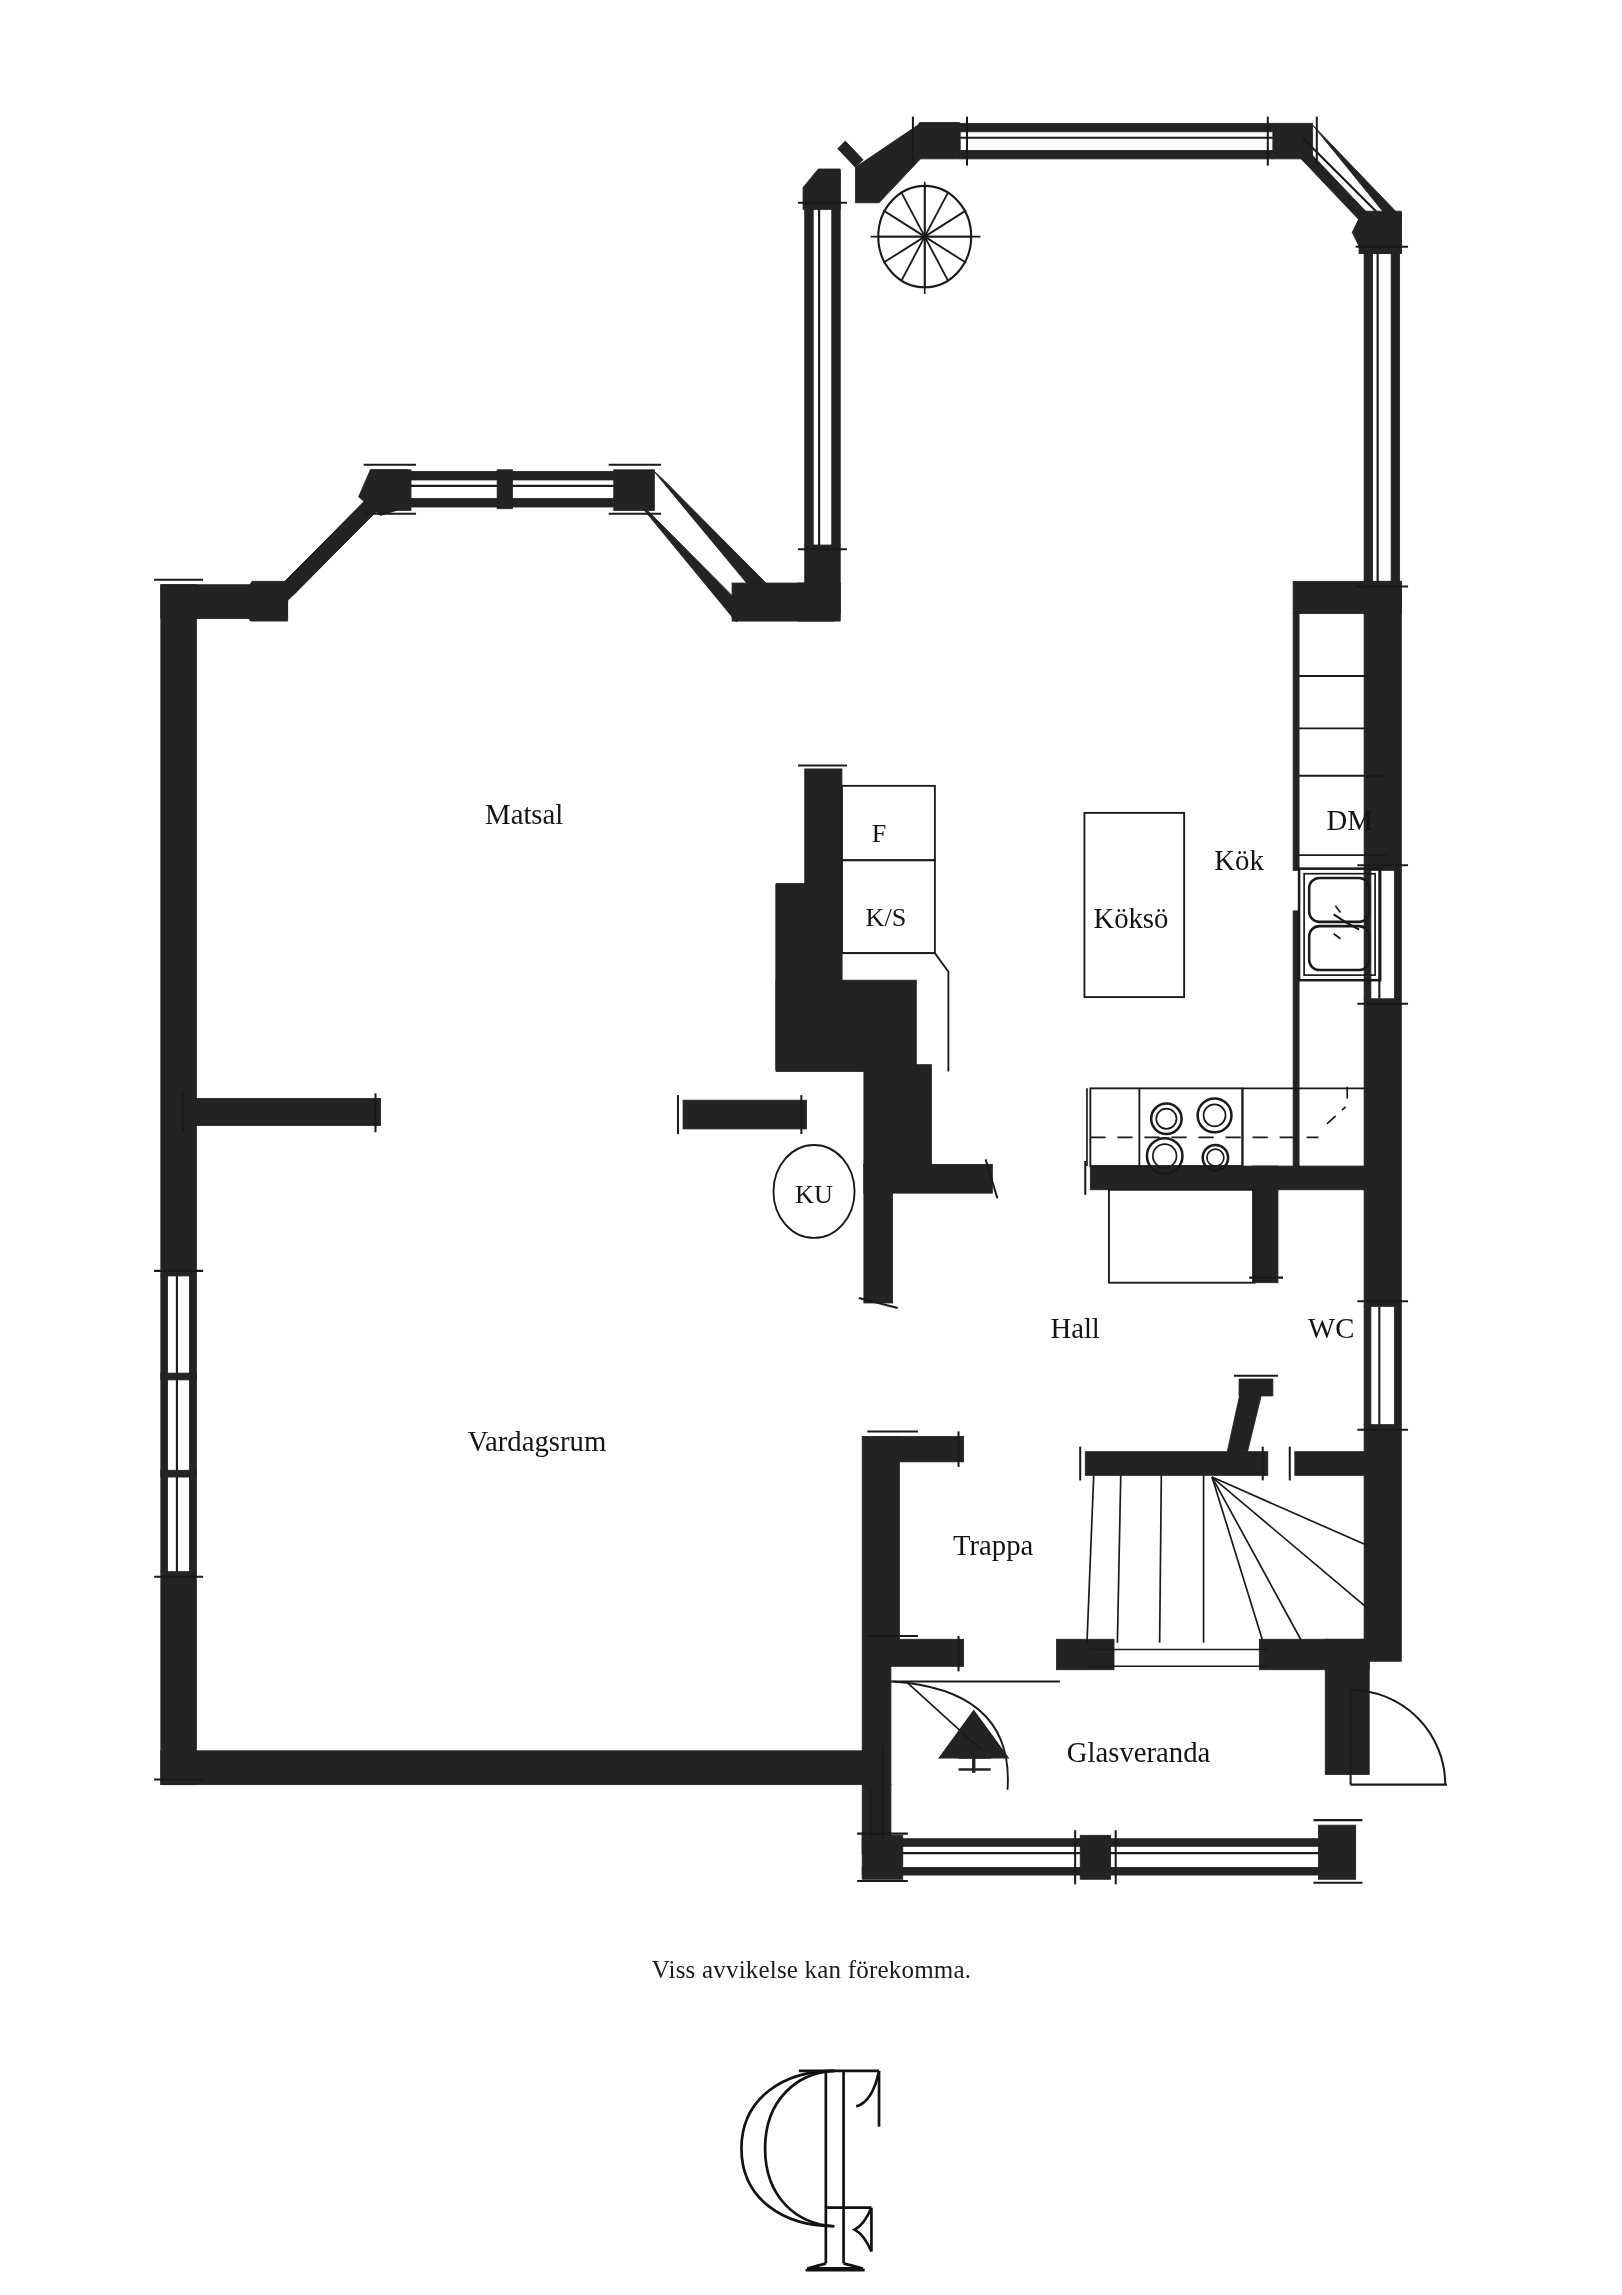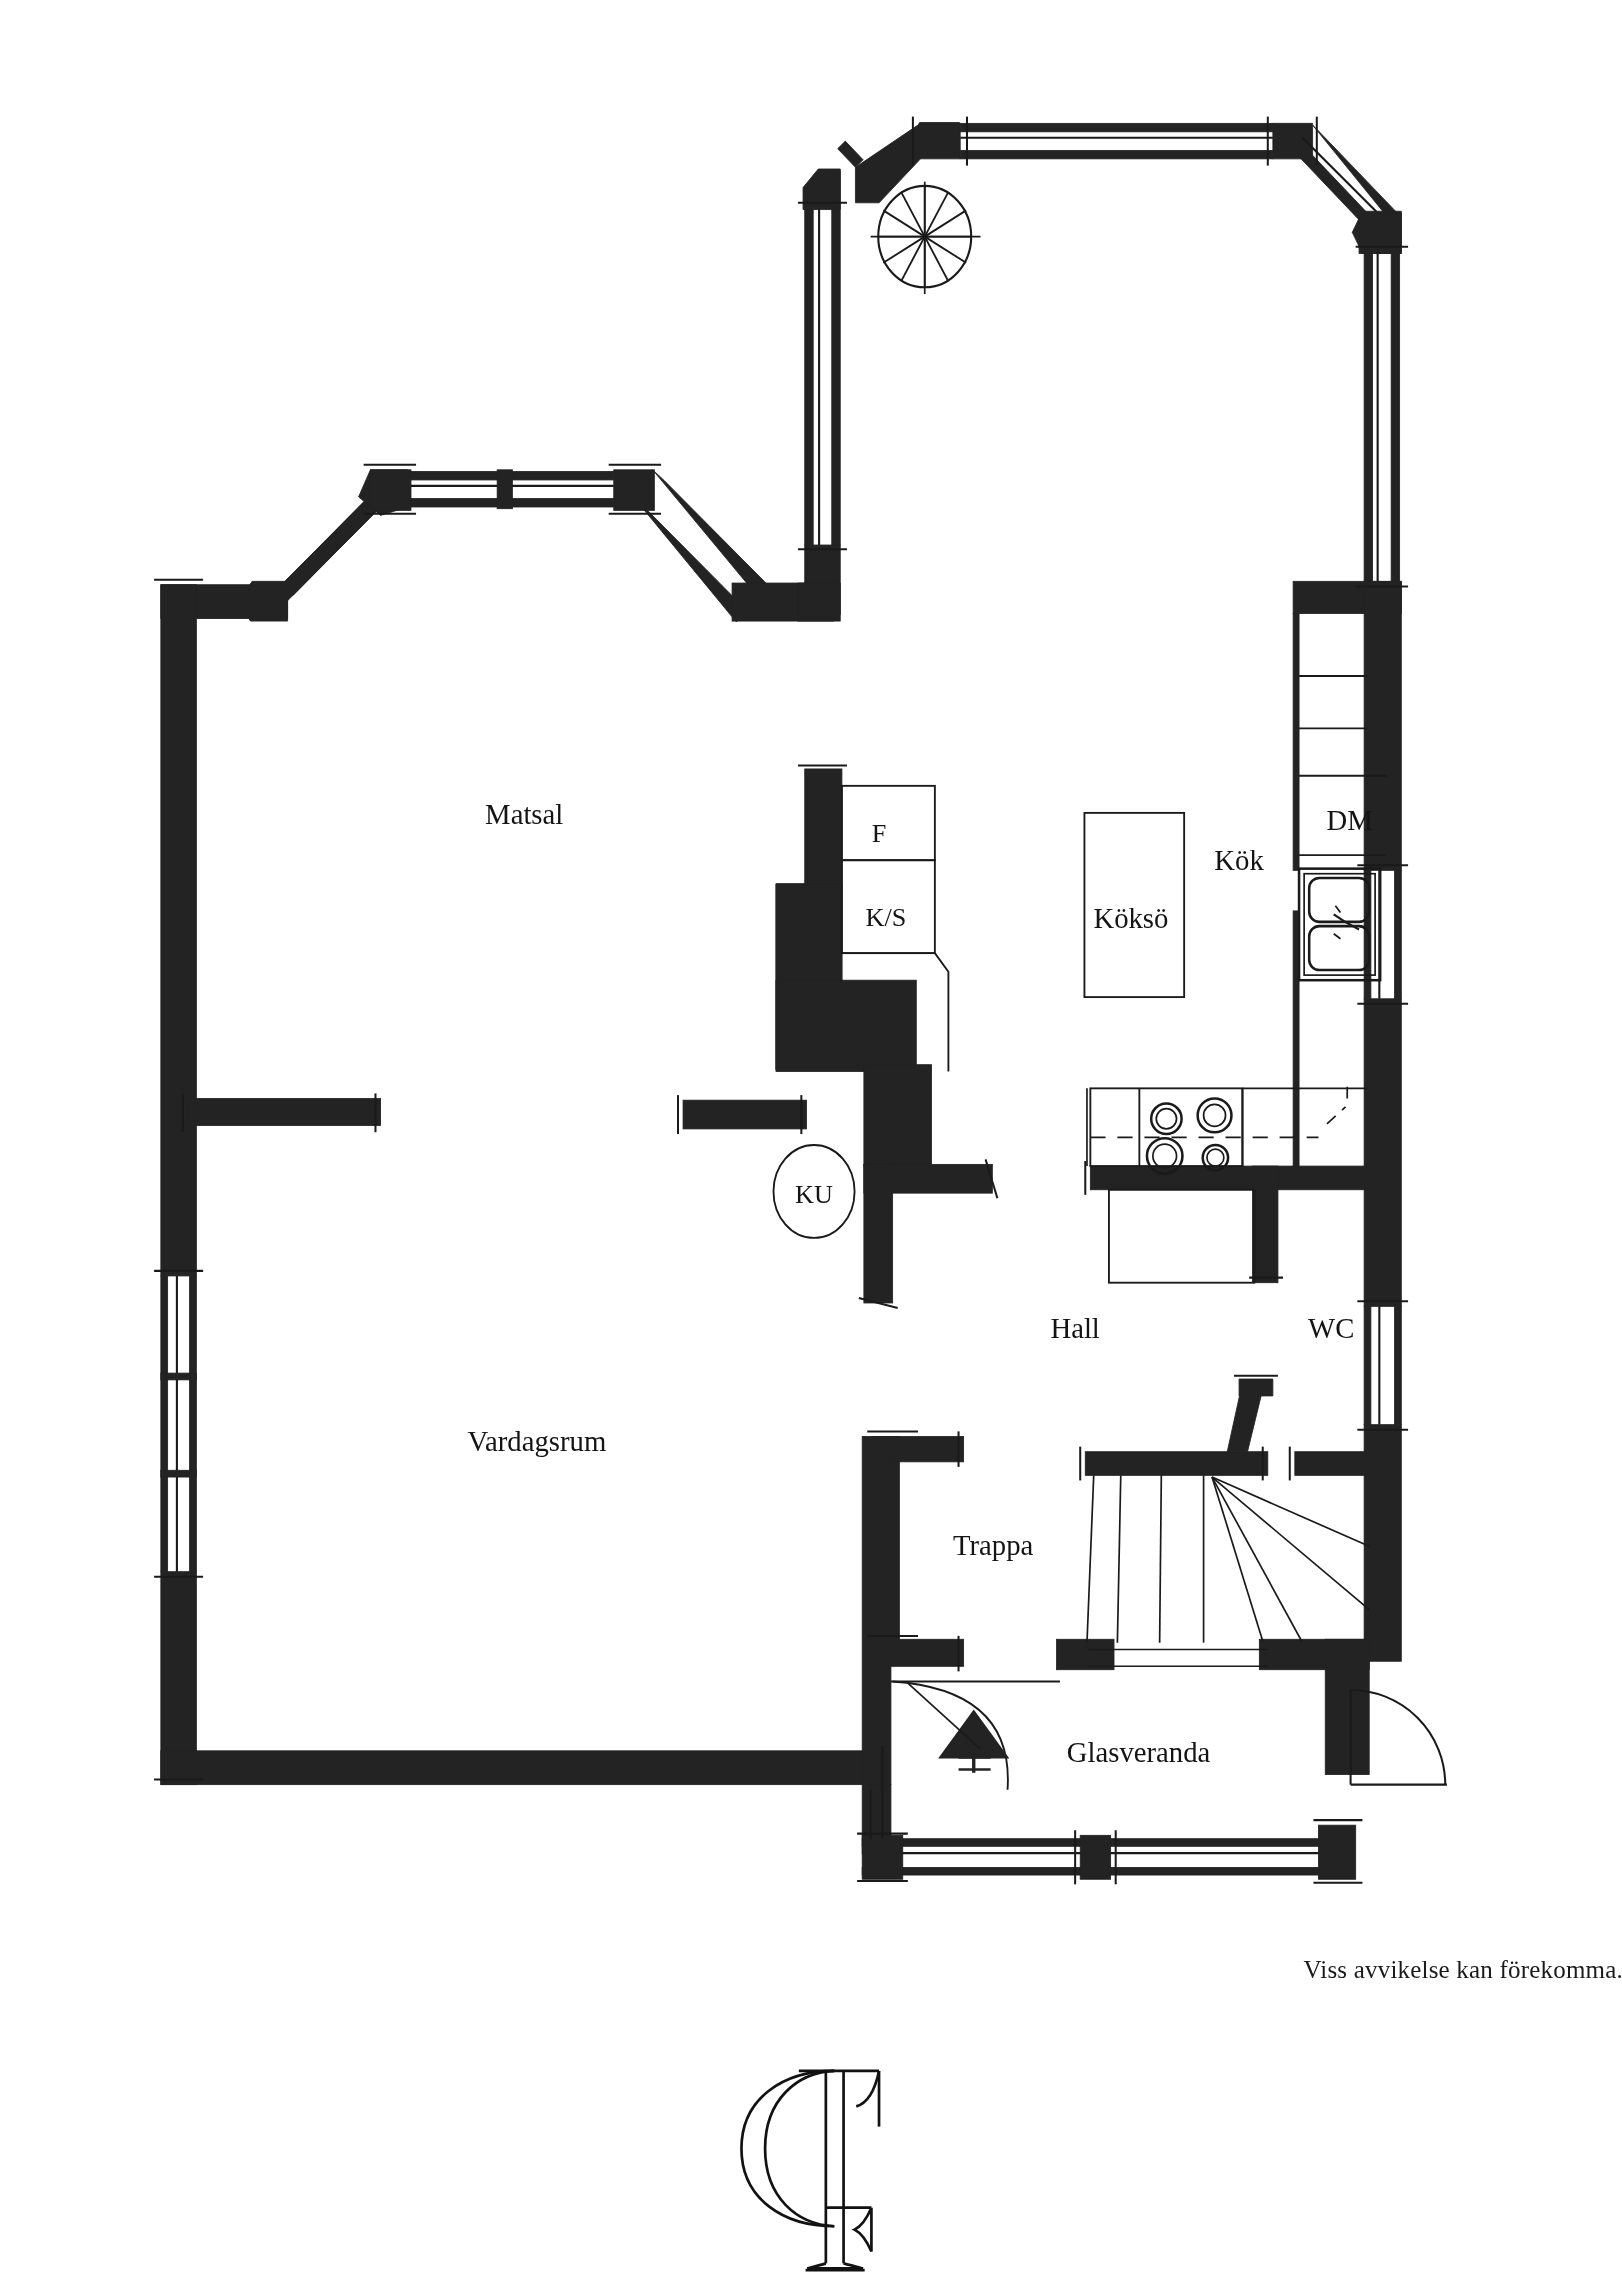--- a/index.html
+++ b/index.html
@@ -40,21 +40,21 @@
     position: absolute;
     left: 0;
     width: 1623px;
     text-align: center;
     font-family: "Liberation Serif", "DejaVu Serif", serif;
     font-size: 25px;
     color: #1a1a1a;
     line-height: 1.45;
     letter-spacing: 0.2px;
   }
-  .disclaimer .line { display: block; text-align: right; }
+  .disclaimer .line { display: block; }
   #logo-wrap {
     position: absolute;
     left: 0;
     width: 1623px;
     text-align: center;
   }
 </style>
 </head>
 <body>
 

